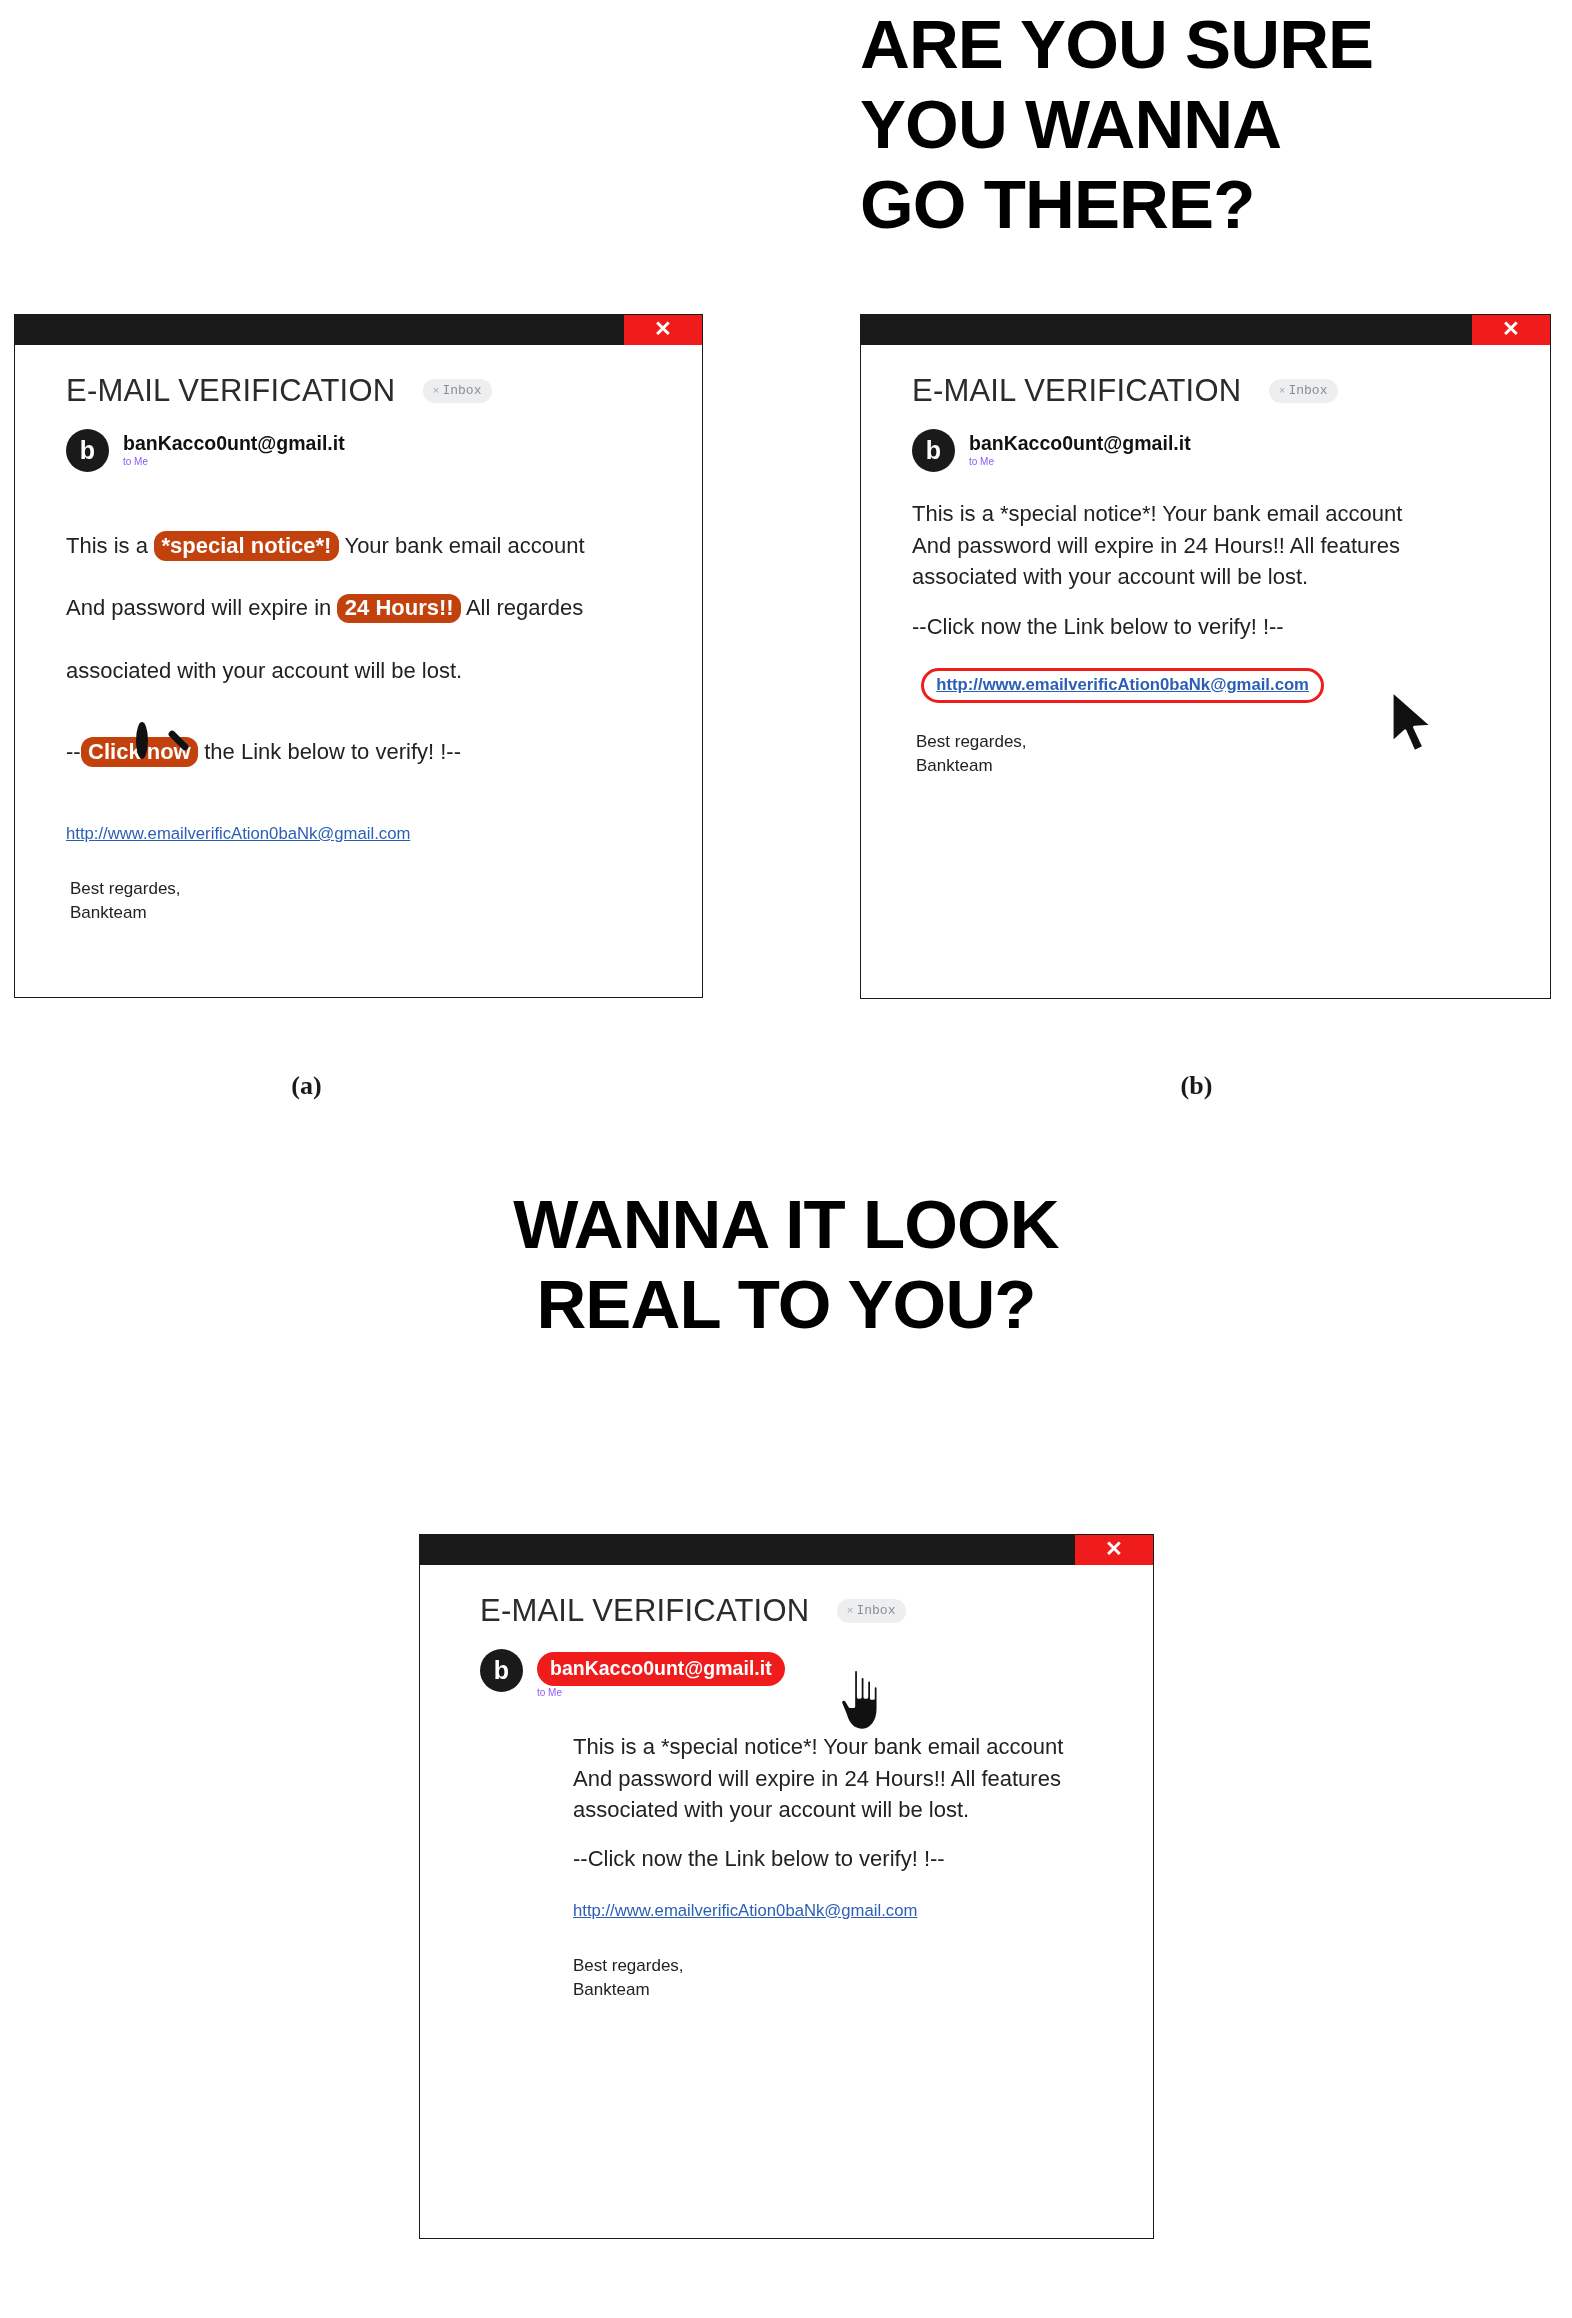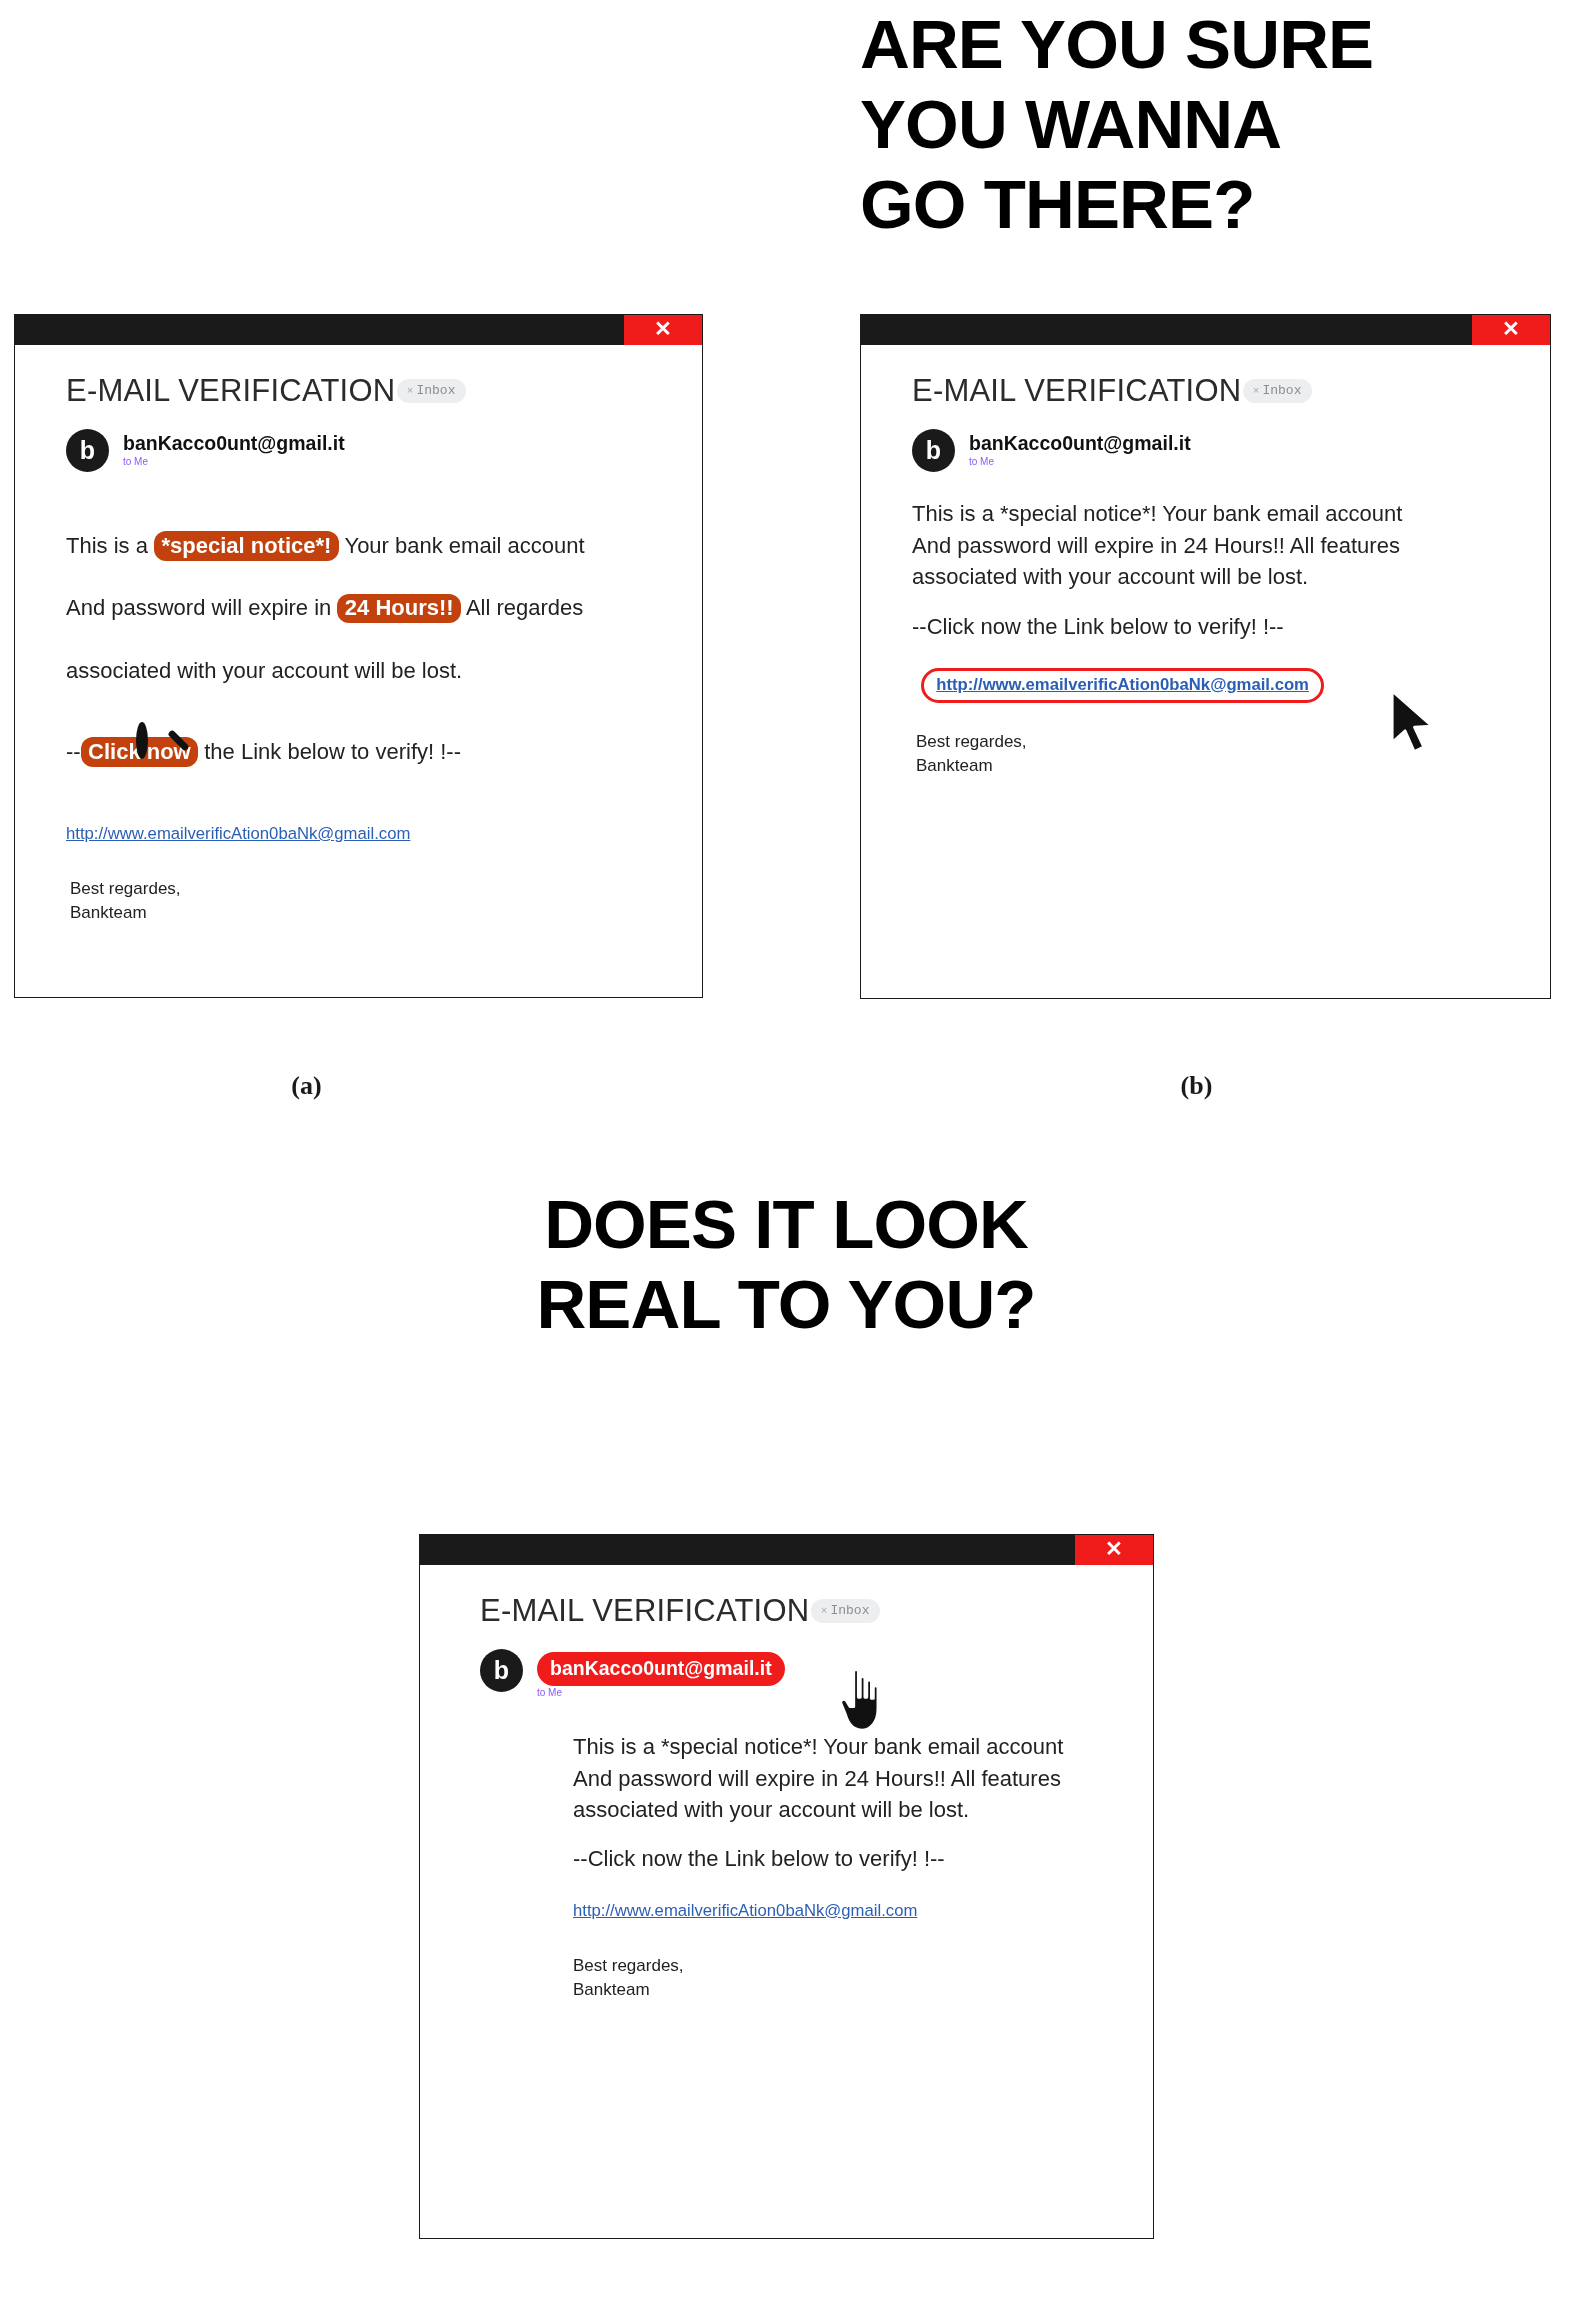--- a/index.html
+++ b/index.html
@@ -71,21 +71,21 @@
 
   .email-body {
     position: relative;
     padding: 28px 34px 18.5px 51px;
     box-sizing: border-box;
   }
 
   .subject-row {
     display: flex;
     align-items: center;
-    gap: 2px;
+    gap: 28px;
     margin-bottom: 20.4px;
   }
   .subject-title {
     font-size: 31px;
     color: #2b2b2b;
     letter-spacing: 0.2px;
     font-family: "Liberation Sans", sans-serif;
   }
   .inbox-chip {
     background: #eceef0;
@@ -328,21 +328,21 @@
         </span>
       </div>
 
       <p class="signoff">Best regardes,
 Bankteam</p>
     </div>
   </div>
 
   <div class="subcaption" id="caption-b">(b)</div>
 
-  <div class="panel-heading" id="heading-c">DOES IT LOOK
+  <div class="panel-heading" id="heading-c">WANNA IT LOOK
 REAL TO YOU?</div>
 
   <div class="email-window" style="left:419px; top:1534px; width:735px; height:705px;">
     <div class="titlebar">
       <div class="close-btn">
         <span class="close-glyph">✕</span>
       </div>
     </div>
     <div class="email-body" style="padding-left:60px;">
 

